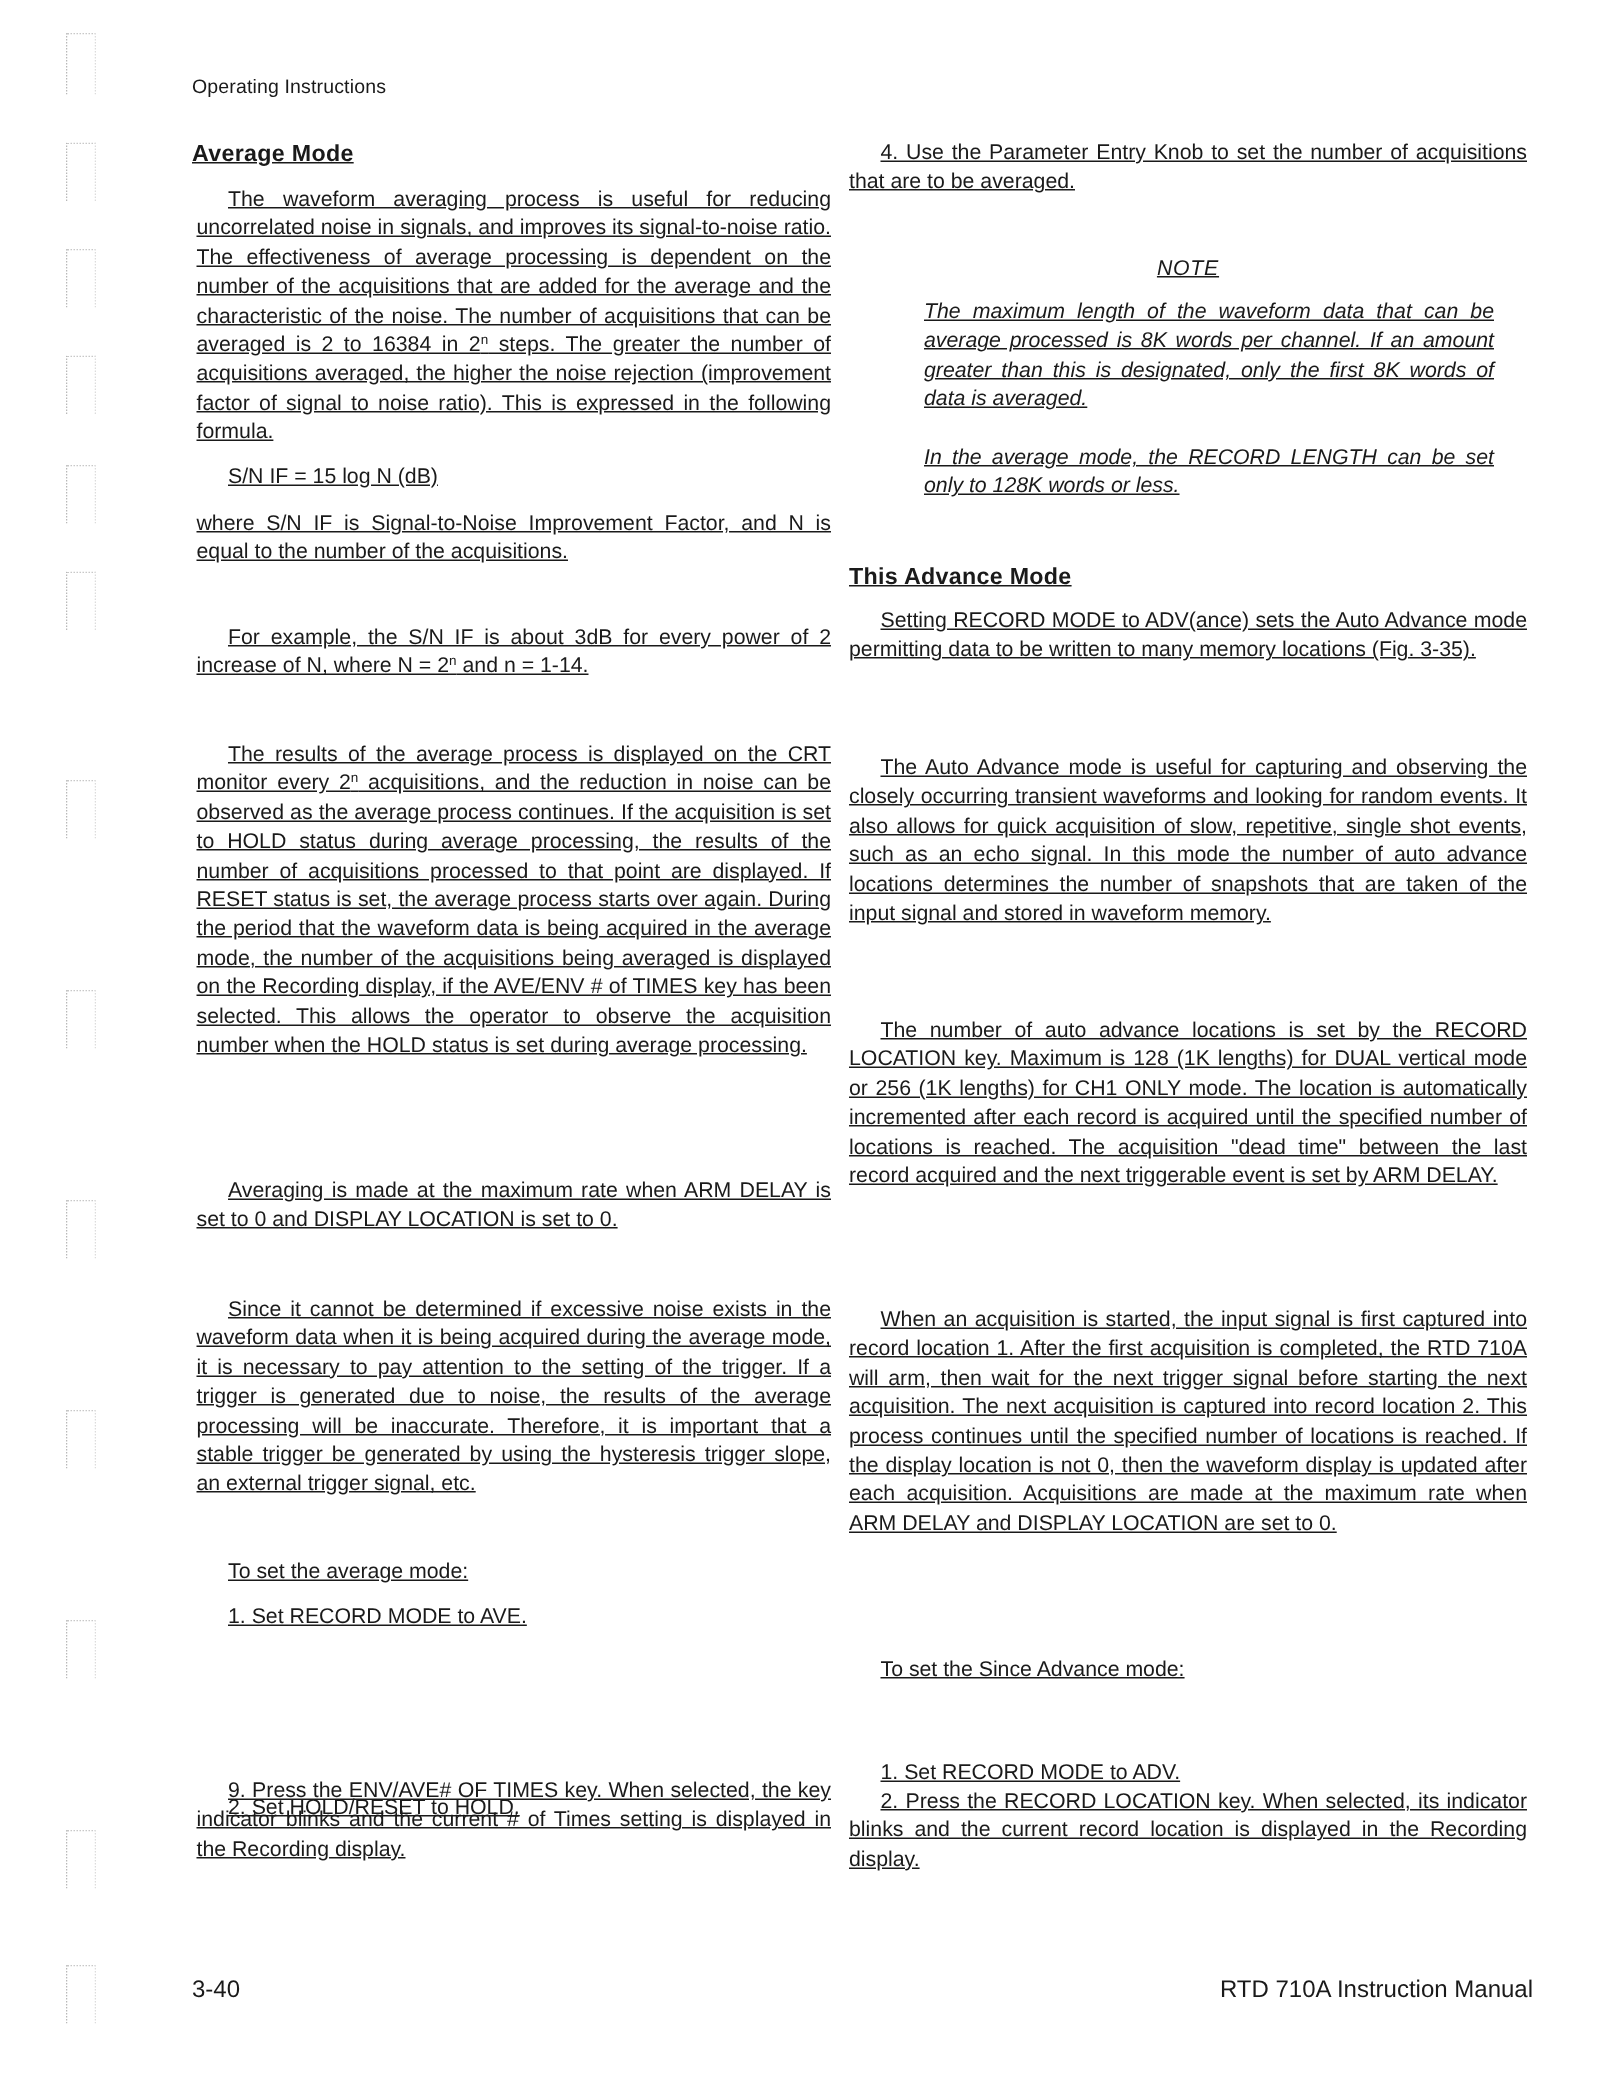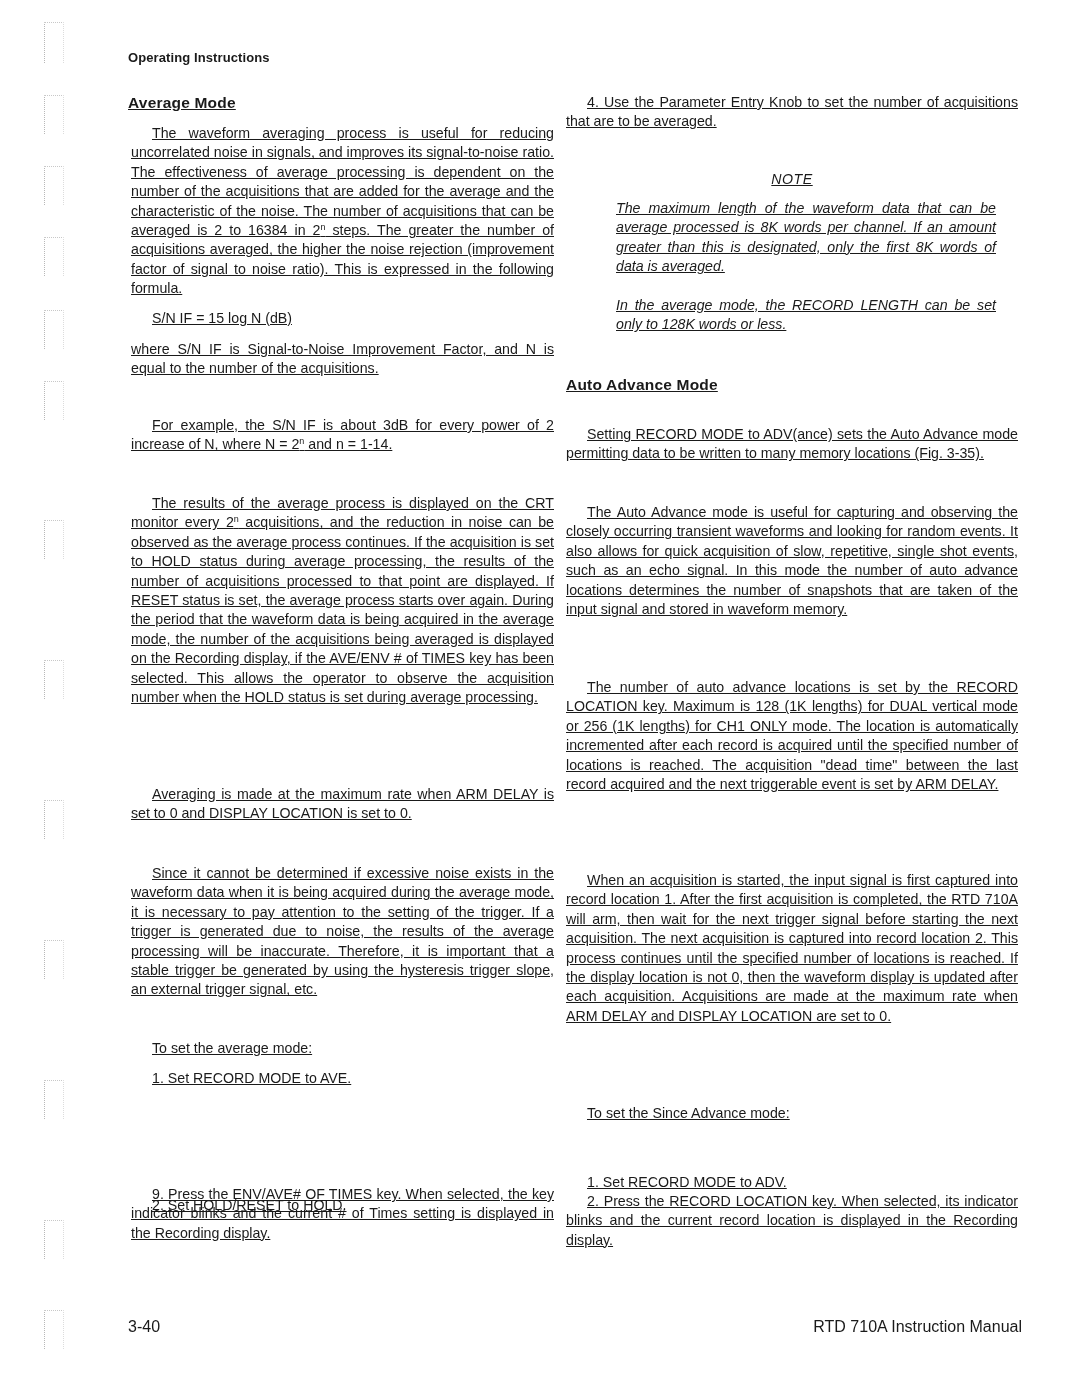--- a/index.html
+++ b/index.html
@@ -21,21 +21,21 @@
       width: 18px;
       border-left: 1px dotted #b8b8b8;
       border-top: 1px dotted #c8c8c8;
       border-right: 1px dotted #dcdcdc;
     }
     .running-head {
       position: absolute;
       left: 128px;
       top: 50px;
       font-size: 13px;
-      font-weight: bold;
+      font-weight: normal;
       letter-spacing: 0.1px;
     }
     .col {
       position: absolute;
       font-size: 14.2px;
       line-height: 19.4px;
     }
     .col-left { left: 131px; width: 423px; }
     .col-right { left: 566px; width: 452px; }
     .abs { position: absolute; margin: 0; text-decoration: underline; }
@@ -117,23 +117,23 @@
 
 <div class="col col-right">
   <p class="step abs" style="top:93px;width:452px;">4.  Use the Parameter Entry Knob to set the number of acquisitions that are to be averaged.</p>
 
   <div class="note-title abs" style="top:170px;width:452px;">NOTE</div>
 
   <p class="note-text abs" style="top:199px;left:50px;width:380px;">The maximum length of the waveform data that can be average processed is 8K words per channel. If an amount greater than this is designated, only the first 8K words of data is averaged.</p>
 
   <p class="note-text abs" style="top:296px;left:50px;width:380px;">In the average mode, the RECORD LENGTH can be set only to 128K words or less.</p>
 
-  <h2 class="section abs" style="top:375px;left:0;">Auto Advance Mode</h2>
+  <h2 class="section abs" style="top:375px;left:0;">This Advance Mode</h2>
 
-  <p class="body abs" style="top:405px;width:452px;margin-top:20px;">Setting RECORD MODE to ADV(ance) sets the Auto Advance mode permitting data to be written to many memory locations (Fig. 3-35).</p>
+  <p class="body abs" style="top:405px;width:452px;">Setting RECORD MODE to ADV(ance) sets the Auto Advance mode permitting data to be written to many memory locations (Fig. 3-35).</p>
 
   <p class="body abs" style="top:503px;width:452px;">The Auto Advance mode is useful for capturing and observing the closely occurring transient waveforms and looking for random events. It also allows for quick acquisition of slow, repetitive, single shot events, such as an echo signal. In this mode the number of auto advance locations determines the number of snapshots that are taken of the input signal and stored in waveform memory.</p>
 
   <p class="body abs" style="top:678px;width:452px;">The number of auto advance locations is set by the RECORD LOCATION key. Maximum is 128 (1K lengths) for DUAL vertical mode or 256 (1K lengths) for CH1 ONLY mode. The location is automatically incremented after each record is acquired until the specified number of locations is reached. The acquisition "dead time" between the last record acquired and the next triggerable event is set by ARM DELAY.</p>
 
   <p class="body abs" style="top:871px;width:452px;">When an acquisition is started, the input signal is first captured into record location 1. After the first acquisition is completed, the RTD 710A will arm, then wait for the next trigger signal before starting the next acquisition. The next acquisition is captured into record location 2. This process continues until the specified number of locations is reached. If the display location is not 0, then the waveform display is updated after each acquisition. Acquisitions are made at the maximum rate when ARM DELAY and DISPLAY LOCATION are set to 0.</p>
 
   <p class="body abs" style="top:1104px;width:452px;">To set the Since Advance mode:</p>
 
   <p class="step abs" style="top:1133px;width:452px;margin-top:40px;">1.  Set RECORD MODE to ADV.</p>

